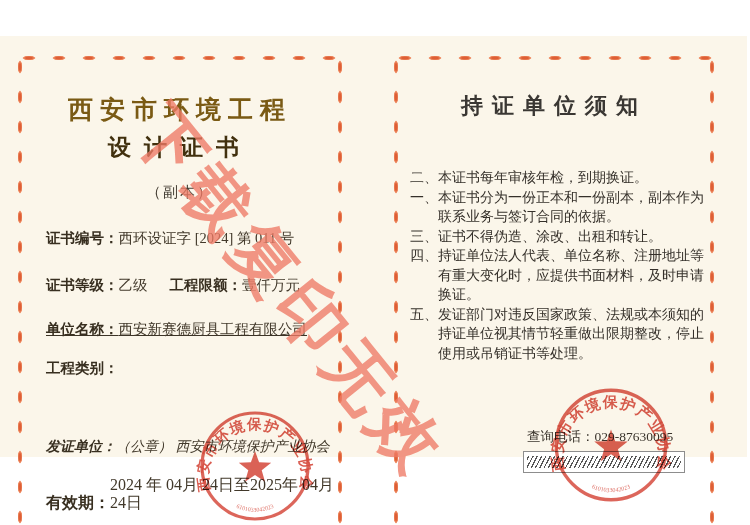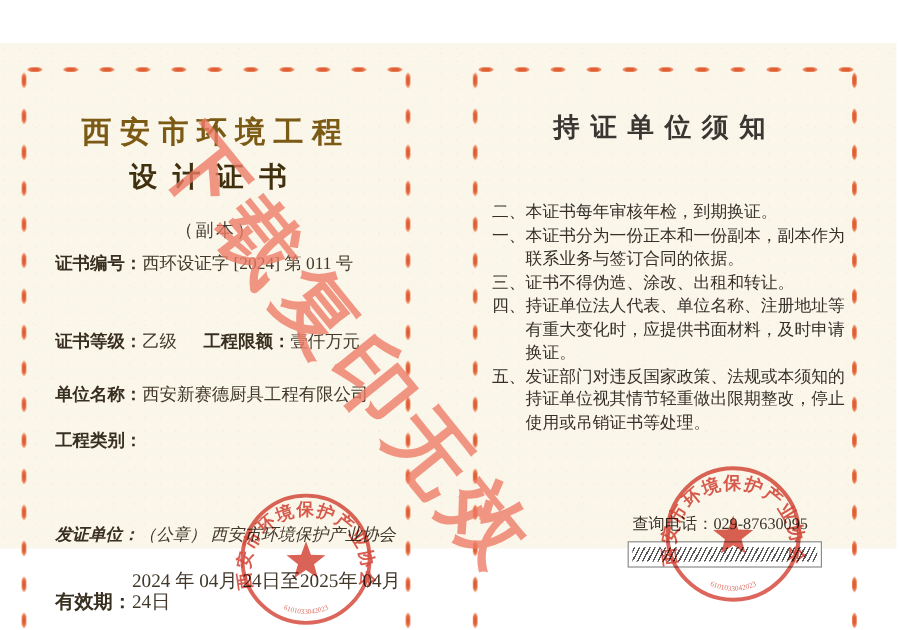--- a/index.html
+++ b/index.html
@@ -38,23 +38,23 @@
              font-size: 25px; font-weight: bold; letter-spacing: 7px; color: #7a5a14; }
   .ltitle2 { position: absolute; left: 14px; top: 96px; width: 332px; text-align: center;
              font-size: 23px; font-weight: bold; letter-spacing: 13px; color: #41300e; }
   .lsub    { position: absolute; left: 14px; top: 147px; width: 332px; text-align: center;
              font-size: 15px; letter-spacing: 2px; color: #433d33; }
 
   .frow { position: absolute; left: 46px; width: 300px; display: flex; align-items: flex-start;
           font-size: 14.5px; line-height: 18px; color: #3b3326; }
   .frow .lbl { font-weight: bold; white-space: nowrap; color: #382f20; }
   .frow .val { color: #41382a; }
-  .row-certno   { top: 175px; }
+  .row-certno   { top: 193px; }
   .row-grade    { top: 240px; }
-  .row-company  { top: 284px; }
+  .row-company  { top: 284px; text-decoration: underline; }
   .row-category { top: 323px; }
   .row-category .val { width: 228px; }
   .row-issuer   { top: 402px; font-size: 14px; font-style: italic; }
   .row-validity { top: 440px; font-size: 16px; align-items: flex-end; }
   .gap { display: inline-block; width: 22px; }
 
   
   .rtitle { position: absolute; left: 390px; top: 55px; width: 328px; text-align: center;
             font-size: 22px; font-weight: bold; letter-spacing: 9px; color: #3a3733; }
   .notices { position: absolute; left: 410px; top: 132px; width: 298px;

